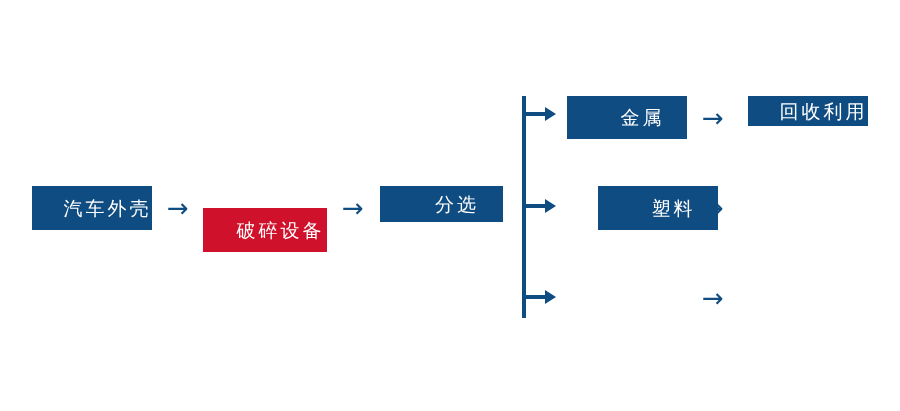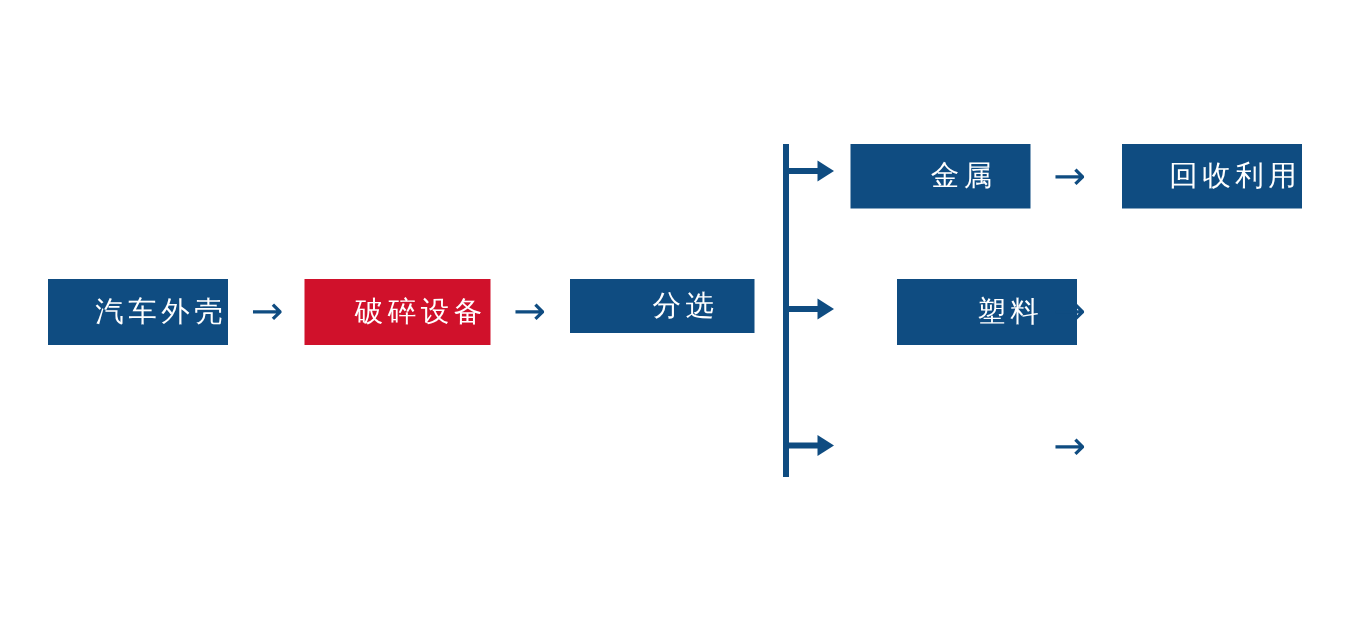--- a/index.html
+++ b/index.html
@@ -28,21 +28,21 @@
     color: #ffffff;
     font-size: 19px;
     letter-spacing: 3px;
     text-indent: 3px;
     line-height: 1;
     white-space: nowrap;
     box-sizing: border-box;
     padding-left: 28px;
   }
   .node.blue { background: #0f4c81; }
-  .node.red  { background: #d0112b; }
+  .node.red  { background: #d0112b; margin-top: 22px; }
 
   
   .arrow {
     position: absolute;
     display: flex;
     align-items: center;
     justify-content: center;
     color: #0f4c81;
     font-size: 26px;
     line-height: 1;
@@ -90,21 +90,21 @@
   <div class="branch-stub" style="left:522px; top:204px; width:25px; height:4px;"></div>
   <div class="branch-head" style="left:545px; top:199px;"></div>
 
   <div class="branch-stub" style="left:522px; top:295px; width:25px; height:4px;"></div>
   <div class="branch-head" style="left:545px; top:290px;"></div>
 
   <div class="node blue" style="left:567px; top:96px; width:120px; height:43px;">金属</div>
 
   <div class="arrow" style="left:698px; top:96px; width:30px; height:43px;">→</div>
 
-  <div class="node blue" style="left:748px; top:96px; width:120px; height:43px;">回收利用</div>
+  <div class="node blue" style="left:748px; top:96px; width:120px; height:30px;">回收利用</div>
 
   <div class="node blue" style="left:598px; top:186px; width:120px; height:44px;">塑料</div>
 
   <div class="arrow" style="left:698px; top:186px; width:30px; height:44px;">→</div>
 
 
 
   <div class="arrow" style="left:698px; top:276px; width:30px; height:44px;">→</div>
 
 

